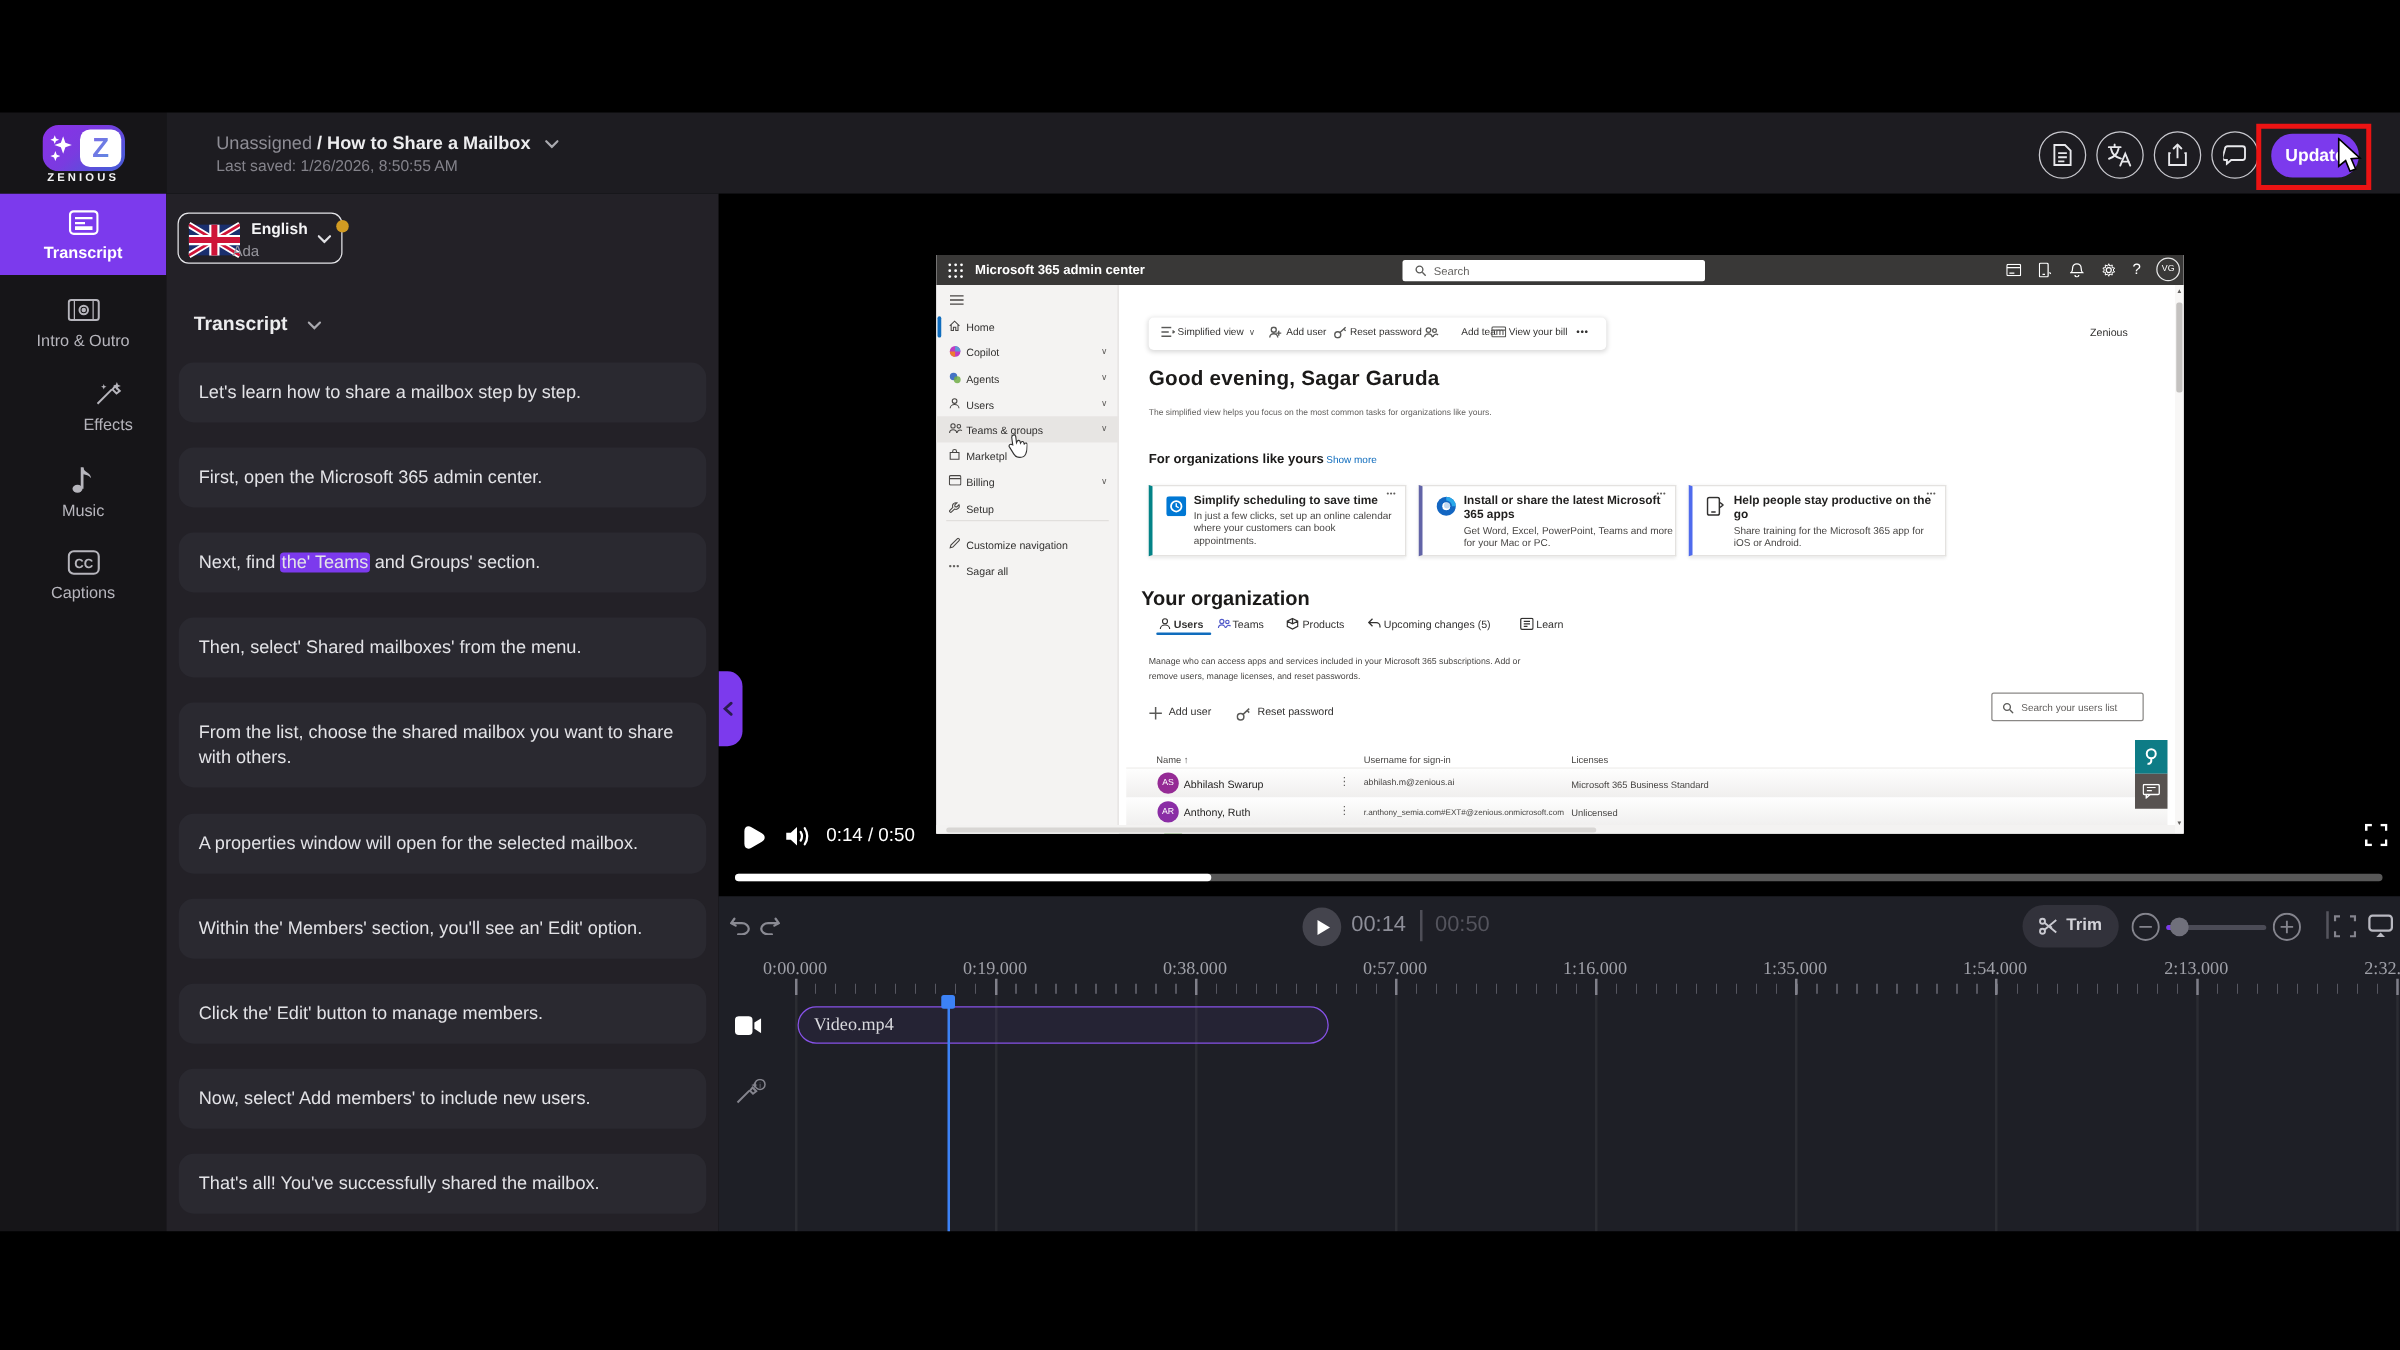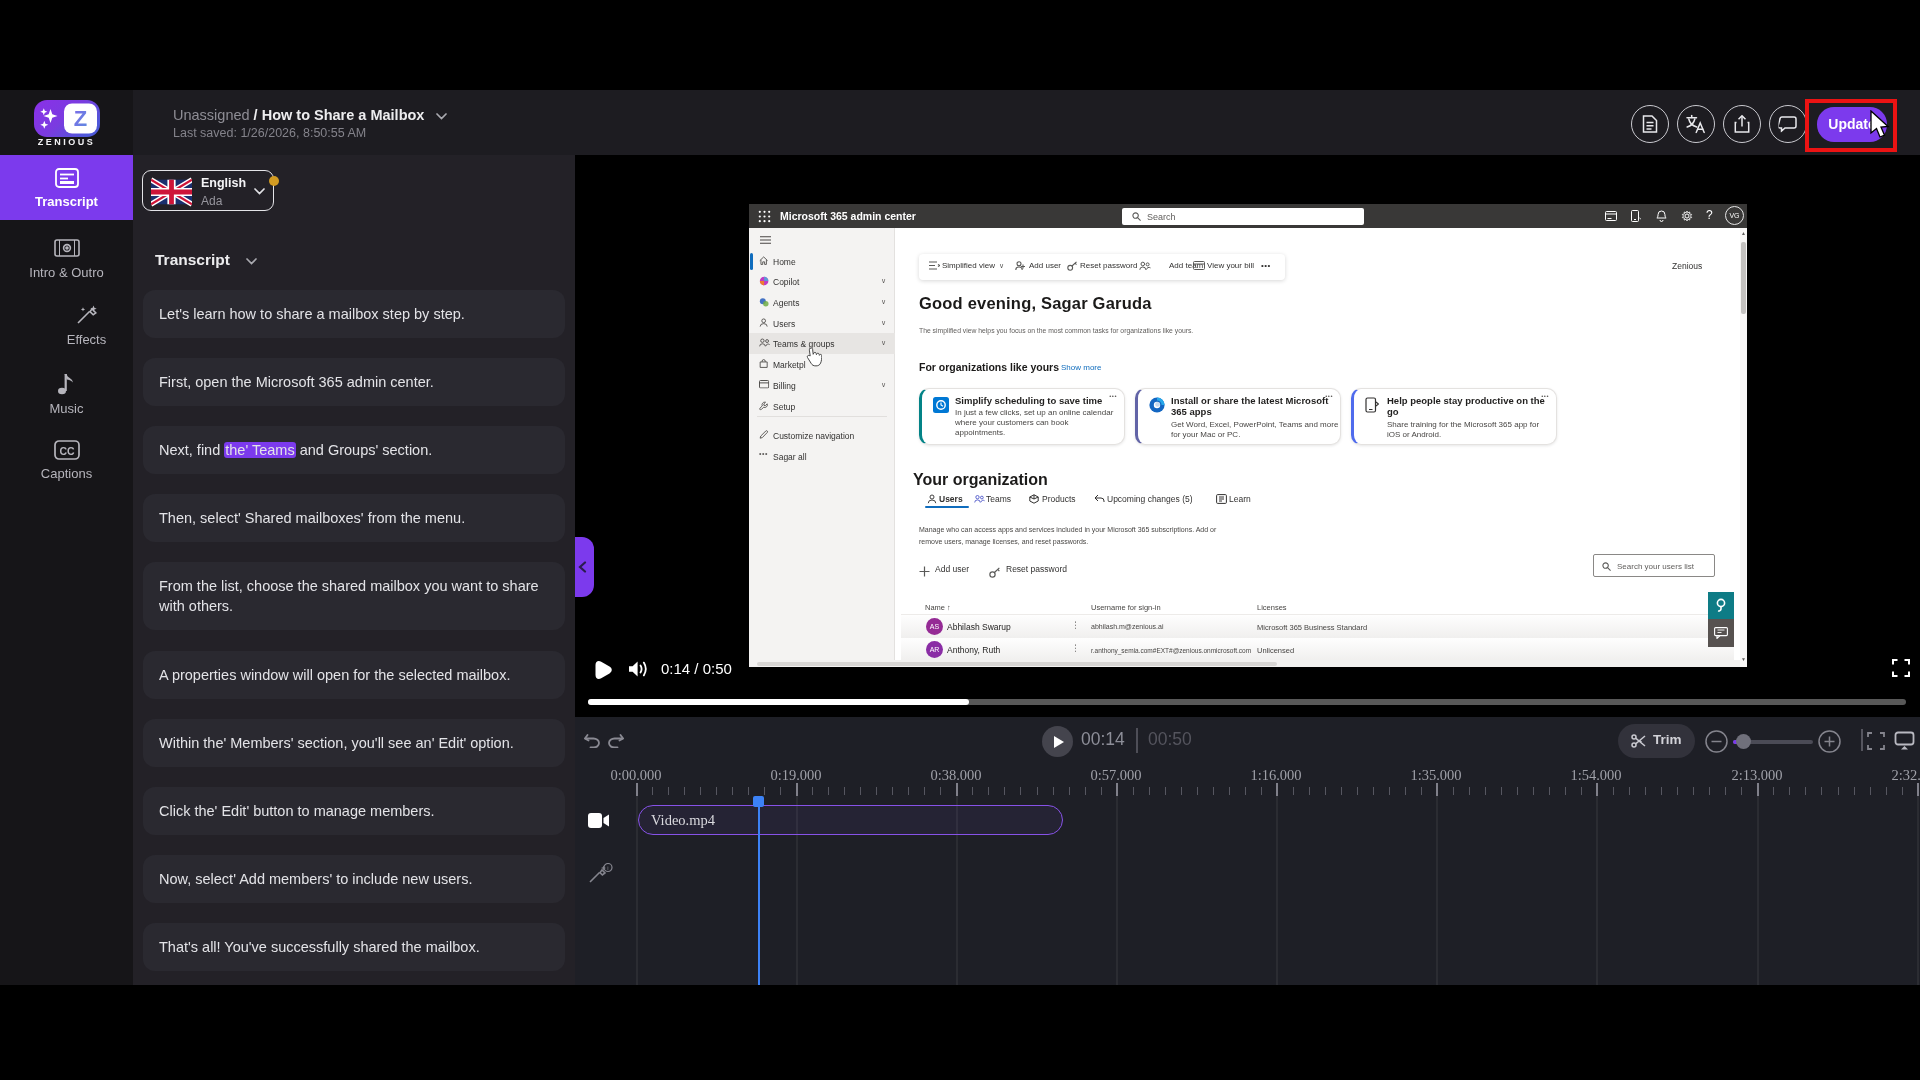--- a/index.html
+++ b/index.html
@@ -23,21 +23,21 @@
   .saved { left:40px; top:36px; font-size:12.5px; color:#84838B; }
   .hicon { position:absolute; top:15px; width:38px; height:38px; border:1.5px solid #C9C9CF; border-radius:50%; }
   .hicon svg { position:absolute; left:50%; top:50%; transform:translate(-50%,-50%); }
   #updatebtn { position:absolute; left:1684px; top:17px; width:70px; height:35px; background:#7C3AED;
      border-radius:17px; color:#fff; font-size:14px; font-weight:600; text-align:center; line-height:35px; }
   #redbox { position:absolute; left:1672px; top:9px; width:92px; height:53px; border:4px solid #EC1313; }
   
   #langbox { position:absolute; left:9px; top:15px; width:132px; height:41px; border:1.5px solid #E4E4E8; border-radius:9px; }
   #langbox .fl { position:absolute; left:8px; top:5.5px; width:41px; height:30px; }
   #langbox .l1 { position:absolute; left:58px; top:5px; font-size:12.5px; font-weight:700; color:#F4F4F6; }
-  #langbox .l2 { position:absolute; left:58px; top:23px; font-size:12px; color:#97969E; }
+  #langbox .l2 { position:absolute; left:43px; top:23px; font-size:12px; color:#97969E; }
   #langdot { position:absolute; left:126px; top:5px; width:10px; height:10px; border-radius:50%; background:#D29B22; }
   .tlabel { position:absolute; left:22px; top:96px; font-size:15.5px; font-weight:700; color:#ECECEE; }
   .card { position:absolute; left:10px; width:422px; background:#2A2930; border-radius:12px; color:#E3E3E7;
       font-size:14.5px; line-height:20px; padding:14px 16px; }
   .hl { background:#7C3AED; border-radius:3px; padding:0 1px; }
   #collapse { position:absolute; left:442px; top:382px; width:19px; height:60px; background:#7C3AED; z-index:5;
       border-radius:0 12px 12px 0; }
   
   #vframe { left:749px; top:204px; width:998px; height:463px; background:#fff; overflow:hidden;
      font-family:"Liberation Sans",sans-serif; }
@@ -46,21 +46,21 @@
   
   #msnav { position:absolute; left:0; top:24px; width:146px; height:439px; background:#F4F3F2; border-right:1px solid #E3E1DF; }
   .nav-i { position:absolute; left:0; width:146px; height:21px; font-size:8.5px; color:#323130; }
   .nav-i .nt { position:absolute; left:24px; top:6px; }
   .nav-i .chev { position:absolute; right:9px; top:6px; color:#605E5C; font-size:7px; }
   .ni { position:absolute; top:5px; transform:scale(0.85); transform-origin:left top; }
   
   .ms { position:absolute; color:#323130; }
   .tb { top:57px; font-size:8px; }
   .mscard { position:absolute; top:184px; width:206px; height:57px; background:#fff; border:1px solid #E4E2E0;
-     border-left:3px solid; border-radius:10px; box-shadow:0 1px 3px rgba(0,0,0,0.1); }
+     border-left:3px solid; border-radius:0; box-shadow:0 1px 3px rgba(0,0,0,0.1); }
   .mci { position:absolute; left:11px; top:8px; }
   .mct { position:absolute; left:33px; top:6px; font-size:9.5px; font-weight:700; color:#201F1E; line-height:11px; width:165px; }
   .mcb { position:absolute; left:33px; top:19px; font-size:8px; color:#484644; line-height:10px; width:170px; }
   .mcd { position:absolute; right:7px; top:4px; font-size:6px; color:#605E5C; letter-spacing:0.5px; }
   .tab { top:290px; font-size:8.5px; }
   .msrow { left:152px; width:833px; height:23px; background:linear-gradient(#FEFEFE,#F0EFEE); }
   .av { position:absolute; left:25px; top:3px; width:17px; height:17px; border-radius:50%; color:#fff;
      font-size:7px; text-align:center; line-height:17px; }
   .rn { position:absolute; left:46px; top:7px; font-size:8.5px; color:#201F1E; }
   .rd { position:absolute; left:170px; top:5px; font-size:9px; color:#605E5C; }

